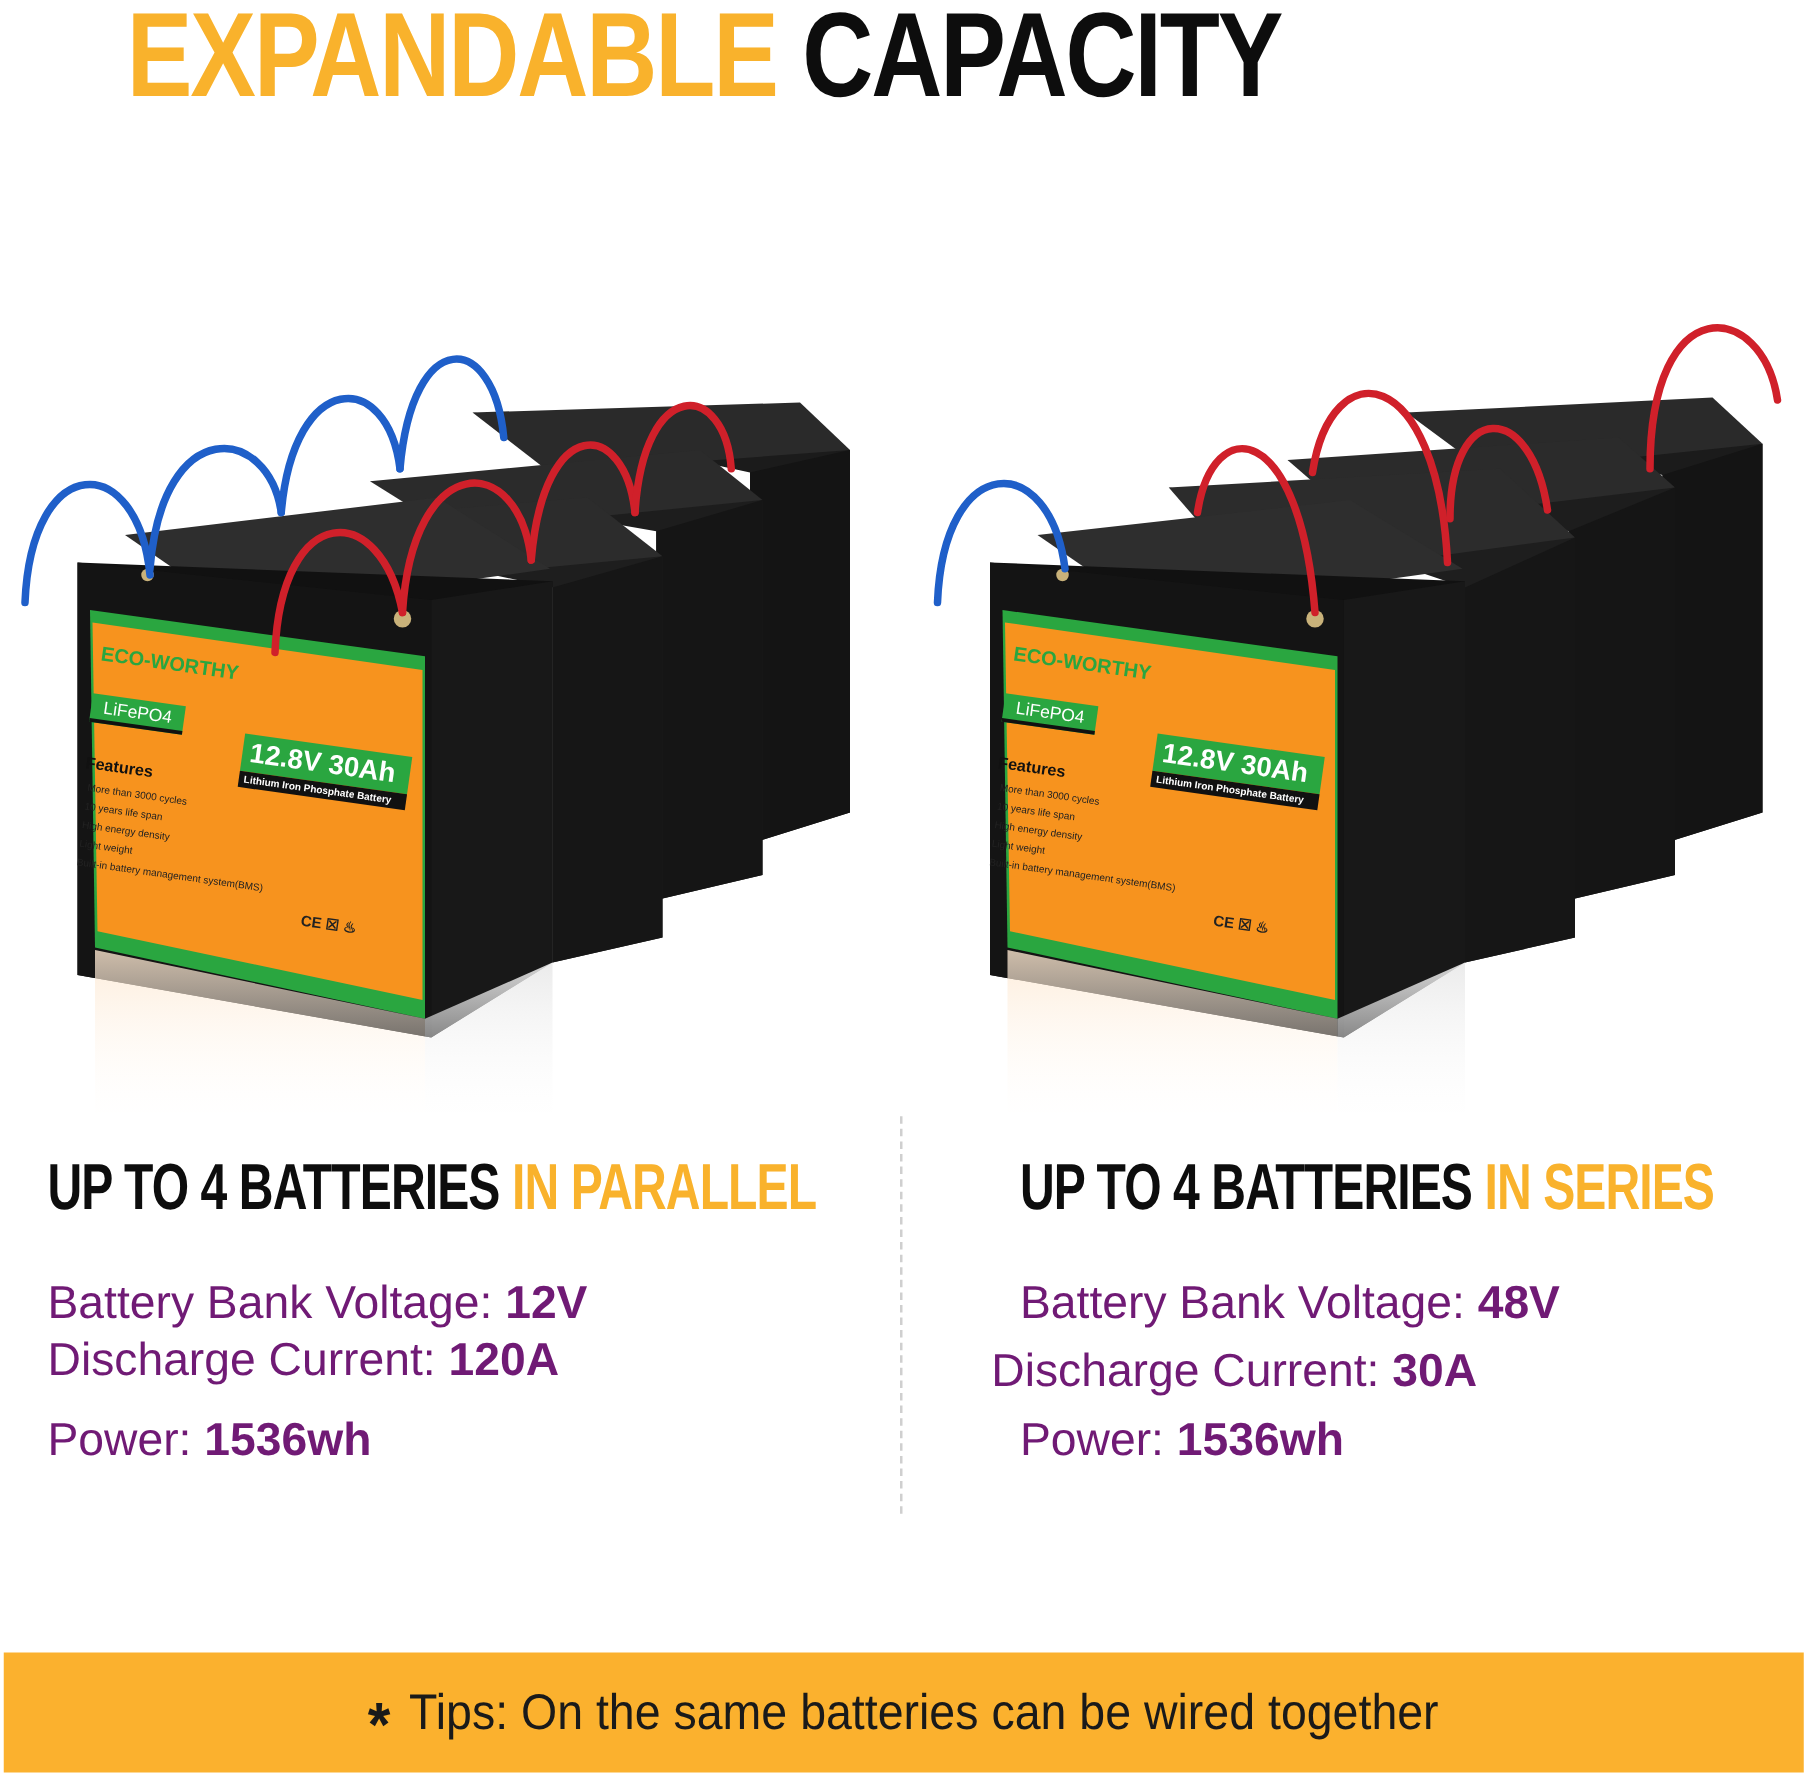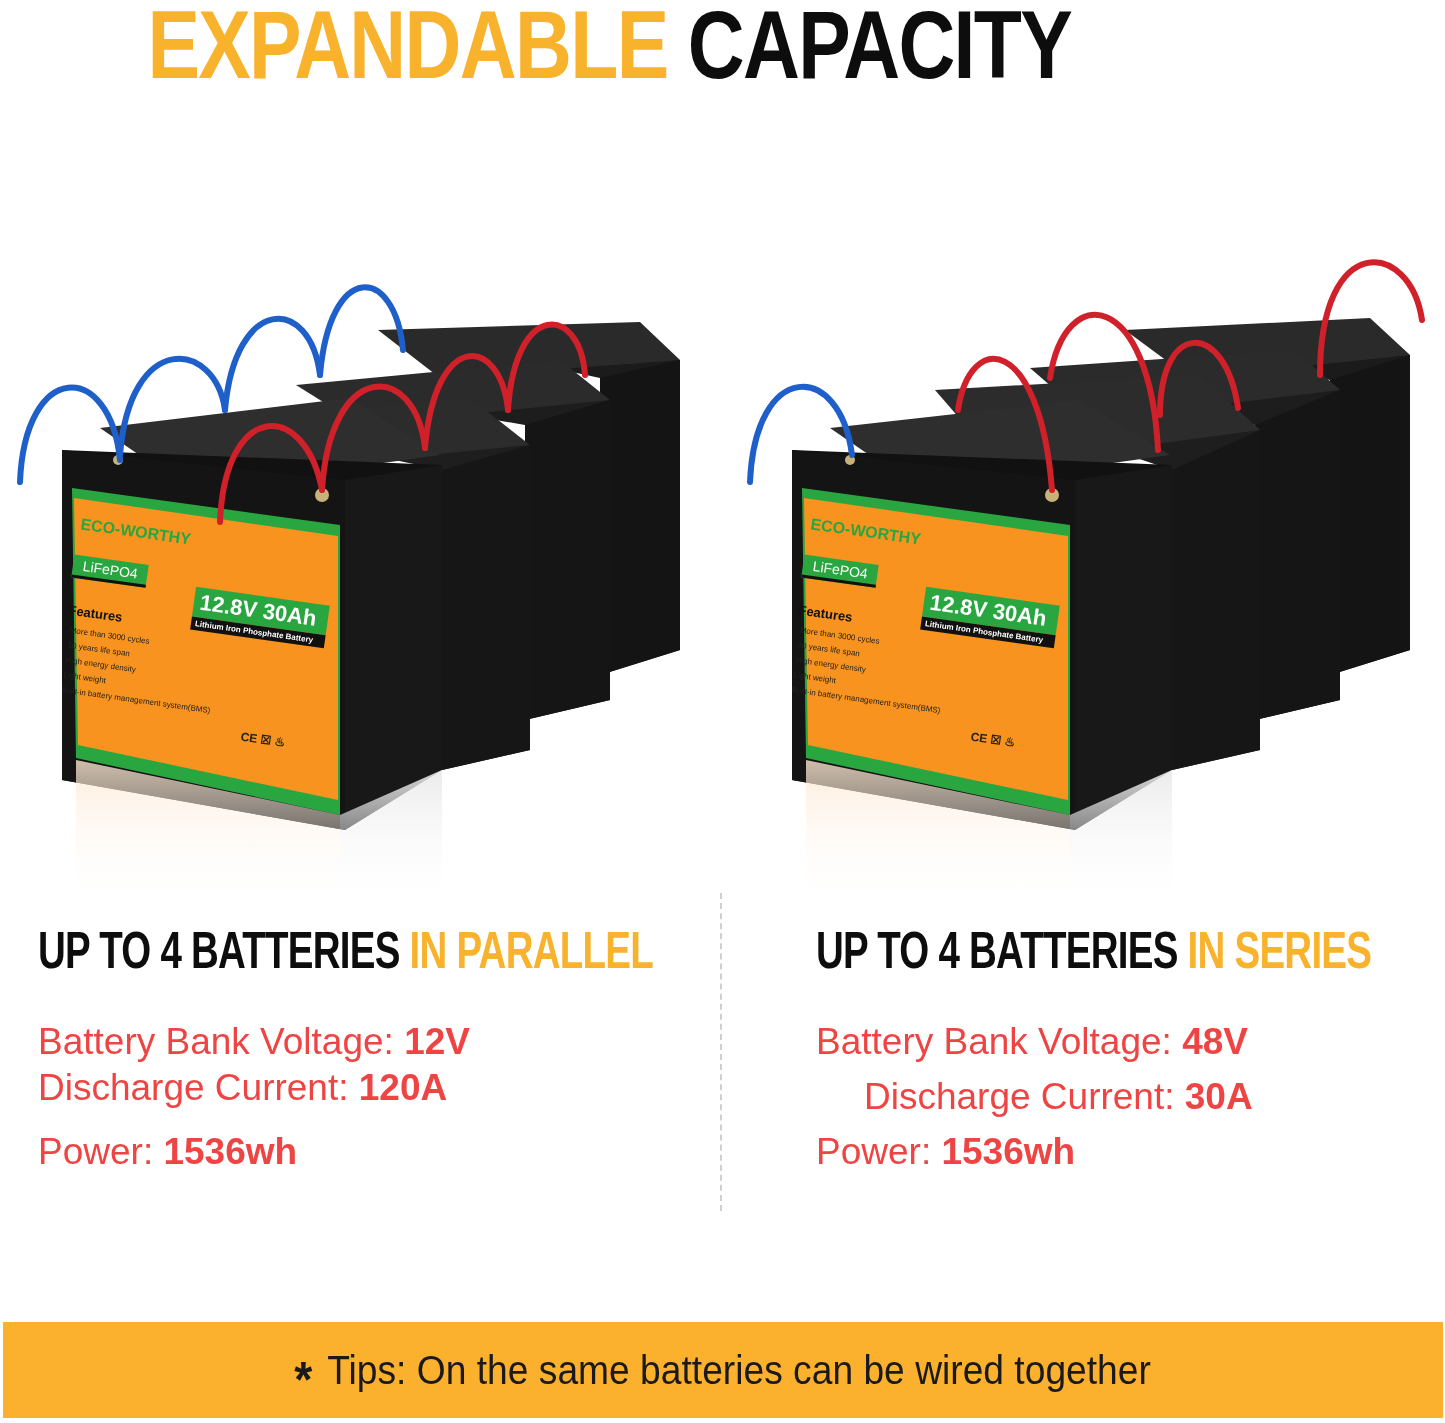--- a/index.html
+++ b/index.html
@@ -1,32 +1,32 @@
 <!DOCTYPE html>
 <html><head>
 <meta charset="utf-8">
 <style>
   html, body { margin:0; padding:0; background:#ffffff; }
   body { width:1445px; height:1423px; position:relative; overflow:hidden; font-family:"Liberation Sans", sans-serif; }
 
-  .title { position:absolute; top:0; left:0; width:1218px; height:90px; text-align:center; }
+  .title { position:absolute; top:0; left:0; width:1218px; height:90px; text-align:left; }
   .title-text { display:inline-block; font-family:"Liberation Sans", sans-serif; font-weight:bold; font-size:96px; line-height:90px; letter-spacing:-2px; transform:scaleX(0.82); transform-origin:center; white-space:nowrap; }
   .title-text .accent { color:#f9b22c; }
   .title-text .dark { color:#0d0d0d; }
 
   .scene { position:absolute; }
   .scene svg { display:block; }
 
   .divider { position:absolute; left:720px; top:893px; height:318px; border-left:2px dashed #cfcfcf; }
 
   .heading { position:absolute; font-weight:bold; font-size:52px; line-height:56px; white-space:nowrap; transform:scaleX(0.74); transform-origin:left center; letter-spacing:-1px; }
   .heading .dark { color:#0d0d0d; }
   .heading .accent { color:#f9b22c; }
 
-  .spec { position:absolute; font-size:37px; line-height:44px; color:#ef4444; white-space:nowrap; }
+  .spec { position:absolute; font-size:37px; line-height:44px; color:#701a75; white-space:nowrap; }
   .spec .val { font-weight:bold; }
 
   .banner { position:absolute; left:3px; top:1322px; width:1440px; height:96px; background:#fbb12e; display:flex; align-items:center; justify-content:center; }
   .banner-inner { display:flex; align-items:center; font-size:40px; color:#1a1a1a; transform:scaleX(0.93); }
   .banner .star { font-size:50px; font-weight:bold; margin-right:16px; position:relative; top:10px; }
 </style>
 </head>
 <body>
 
 <div class="title">
@@ -204,21 +204,21 @@
 </div>
 
 <div class="heading" style="left:816px;top:922px;">
   <span class="dark">UP TO 4 BATTERIES</span>
   <span class="accent">IN SERIES</span>
 </div>
 <div class="spec" style="left:816px;top:1020px;text-align:center;">
   <span>Battery Bank Voltage:</span>
   <span class="val">48V</span>
 </div>
-<div class="spec" style="left:864px;top:1075px;">
+<div class="spec" style="left:793px;top:1075px;">
   <span>Discharge Current:</span>
   <span class="val">30A</span>
 </div>
 <div class="spec" style="left:816px;top:1130px;">
   <span>Power:</span>
   <span class="val">1536wh</span>
 </div>
 
 <div class="banner">
   <div class="banner-inner">

